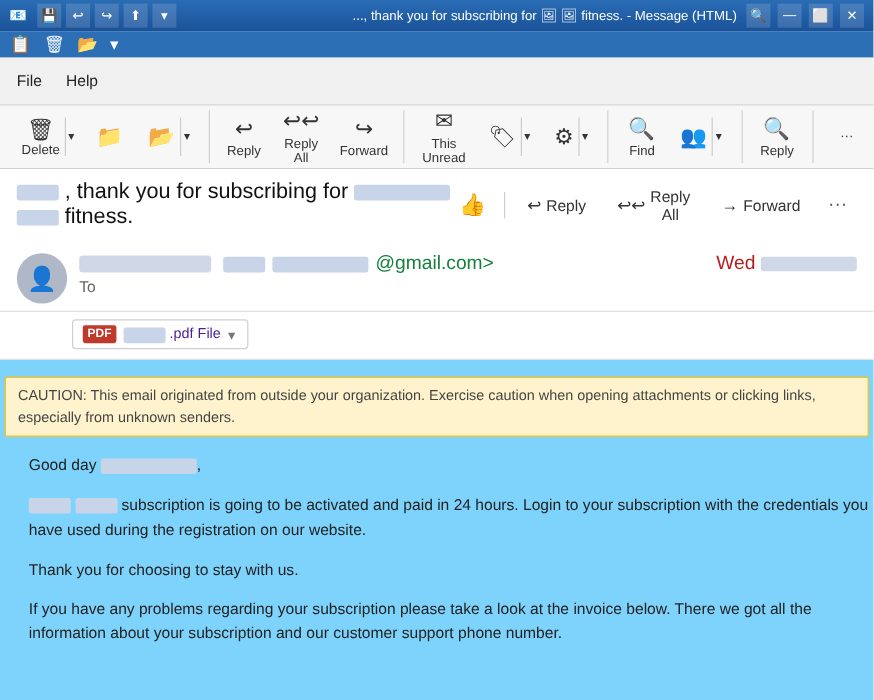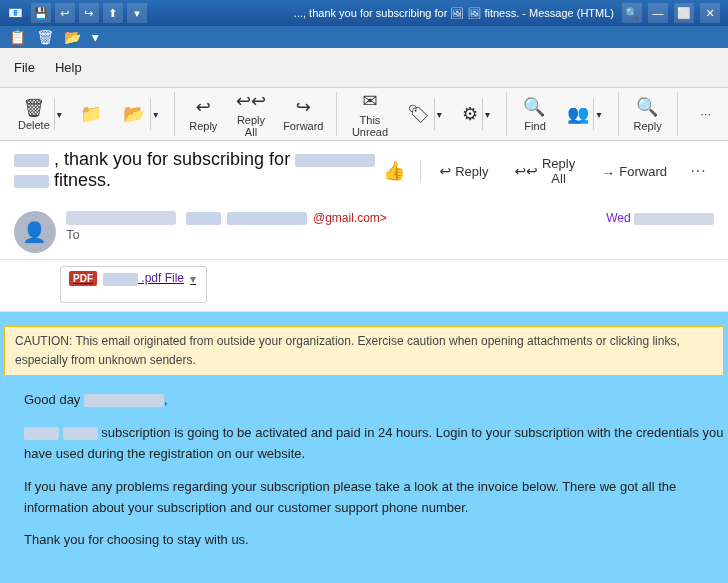--- a/index.html
+++ b/index.html
@@ -163,23 +163,23 @@
     }
     .sender-name-blurred {
       display: inline-block;
       background: #d0d8e8;
       border-radius: 3px;
       height: 14px;
       width: 110px;
       margin-right: 4px;
       vertical-align: middle;
     }
-    .sender-email { color: #b91c1c; font-size: 12px; }
+    .sender-email { color: #15803d; font-size: 16px; }
     .to-row { font-size: 13px; color: #666; margin-top: 2px; }
-    .date-area { font-size: 12px; color: #6d28d9; text-align: right; white-space: nowrap; }
+    .date-area { font-size: 16px; color: #b91c1c; text-align: right; white-space: nowrap; }
     .date-blurred {
       display: inline-block;
       background: #d0d8e8;
       border-radius: 2px;
       height: 12px;
       width: 80px;
       vertical-align: middle;
     }
 
     
@@ -187,25 +187,24 @@
       background: white;
       padding: 6px 14px 8px 60px;
       border-bottom: 1px solid #e0e0e0;
     }
     .attachment-pill {
       display: inline-flex;
       align-items: center;
       gap: 6px;
       border: 1px solid #d0d0d0;
       border-radius: 3px;
-      padding: 4px 10px 16px 8px;
+      padding: 4px 10px 4px 8px;
       font-size: 12px;
       cursor: pointer;
       background: white;
-      text-decoration: underline;
     }
     .pdf-icon {
       background: #c0392b;
       color: white;
       font-size: 10px;
       font-weight: bold;
       padding: 2px 4px;
       border-radius: 2px;
     }
     .attach-label { color: #4c1d95; }
@@ -437,19 +436,19 @@
       <span class="blurred-text med"></span>,
     </div>
 
     <div class="body-paragraph">
       <span class="blurred-text short"></span>
       <span class="blurred-text short"></span>
       subscription is going to be activated and paid in 24 hours. Login to your subscription with the credentials you have used during the registration on our website.
     </div>
 
 
+    <div class="body-paragraph">Thank you for choosing to stay with us.</div>
+
     <div class="body-paragraph">If you have any problems regarding your subscription please take a look at the invoice below. There we got all the information about your subscription and our customer support phone number.</div>
 
-    <div class="body-paragraph">Thank you for choosing to stay with us.</div>
-
   </div>
 
 </div>
 
 </body></html>

